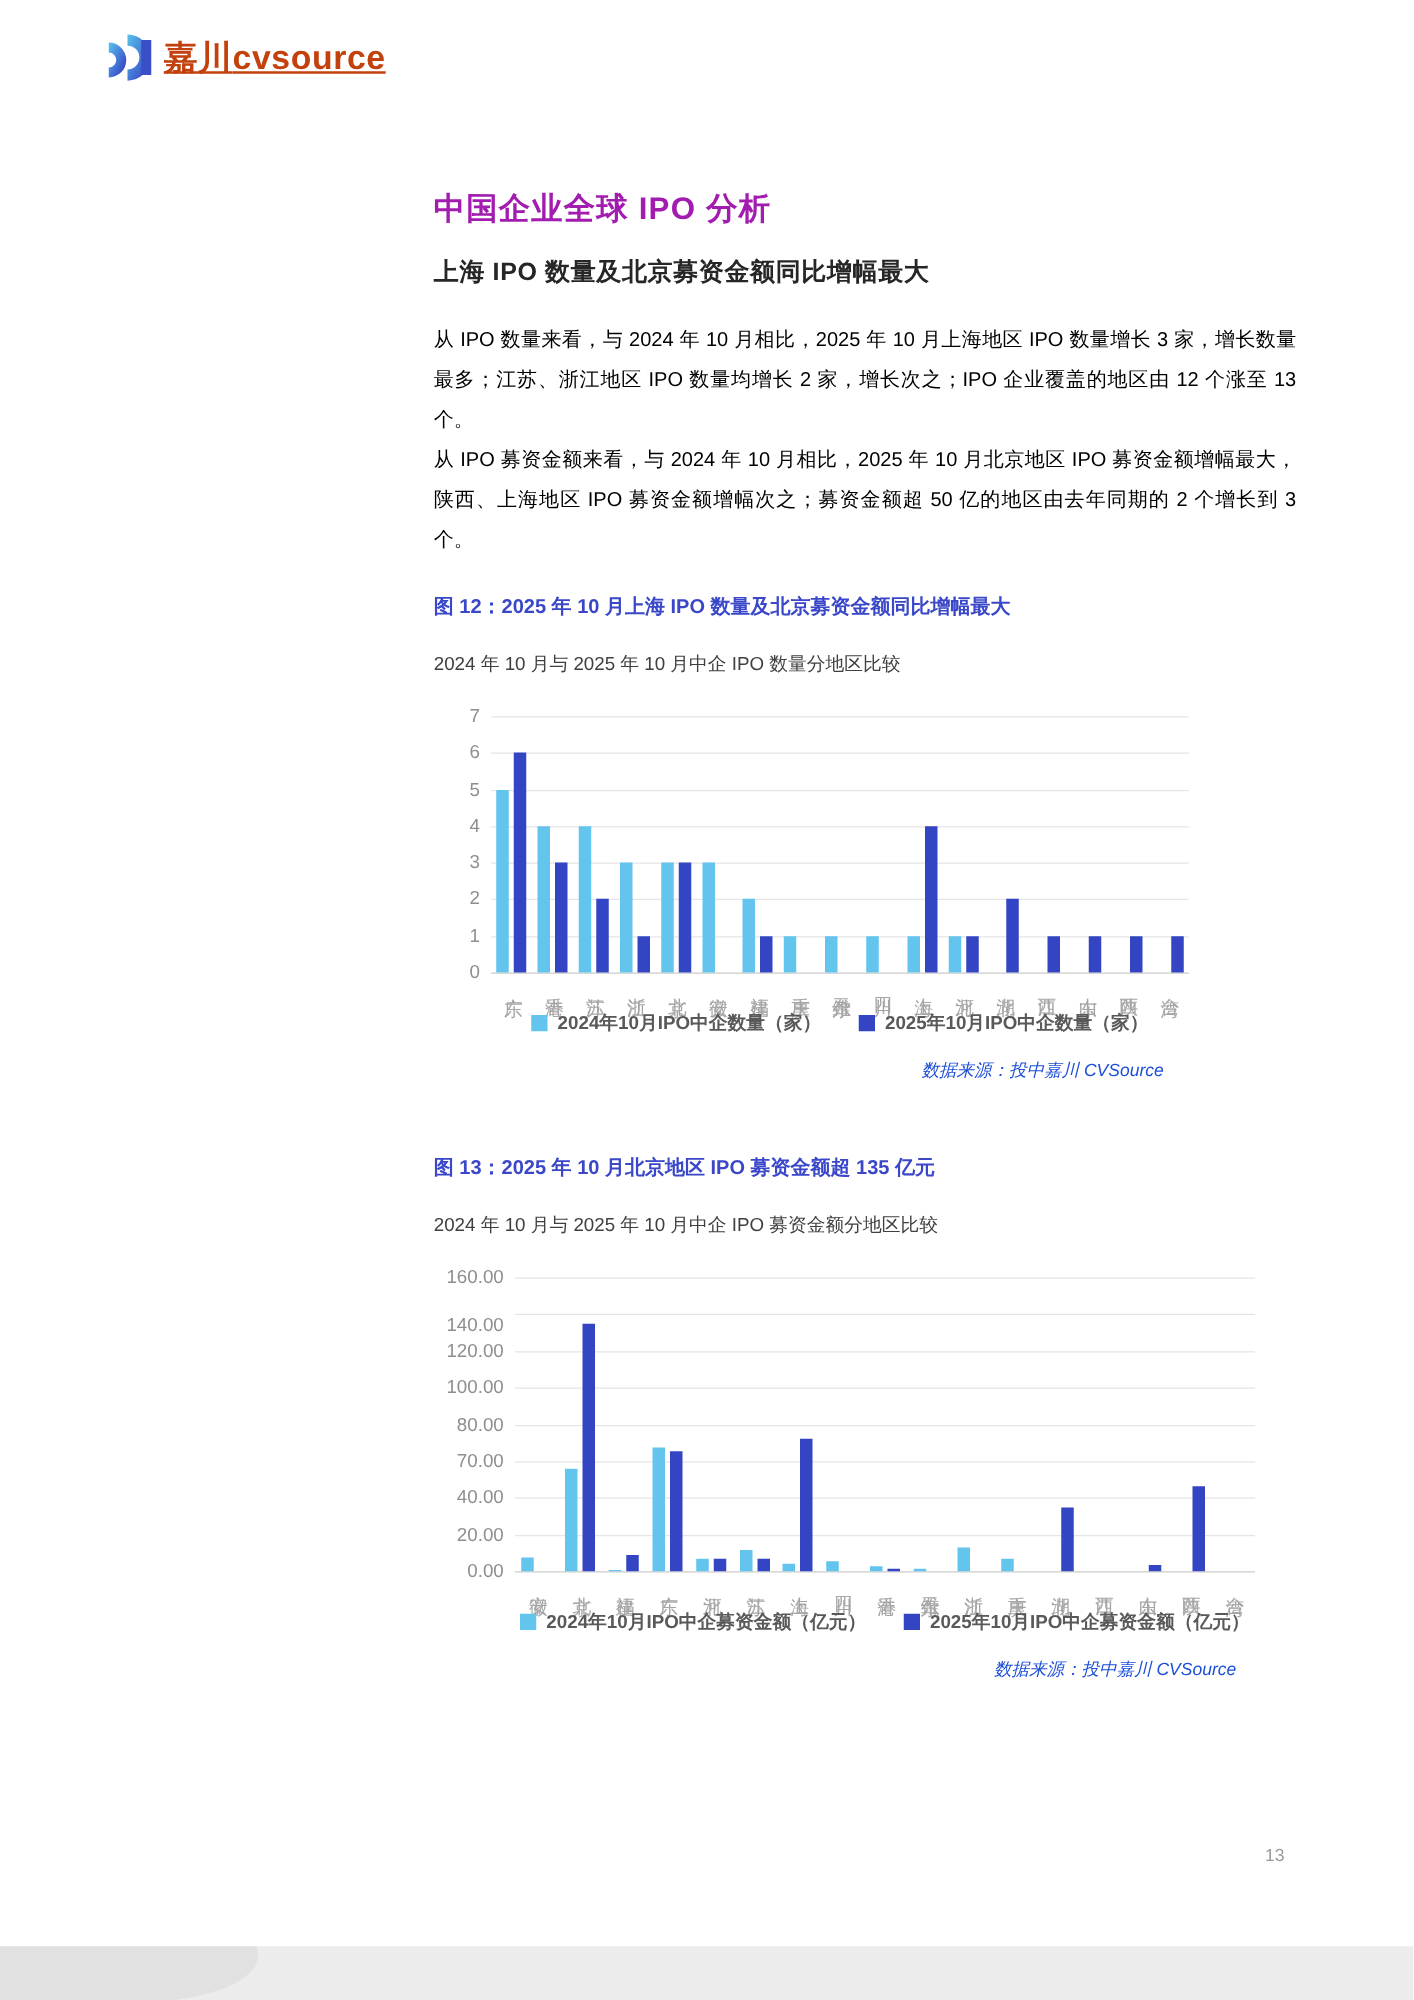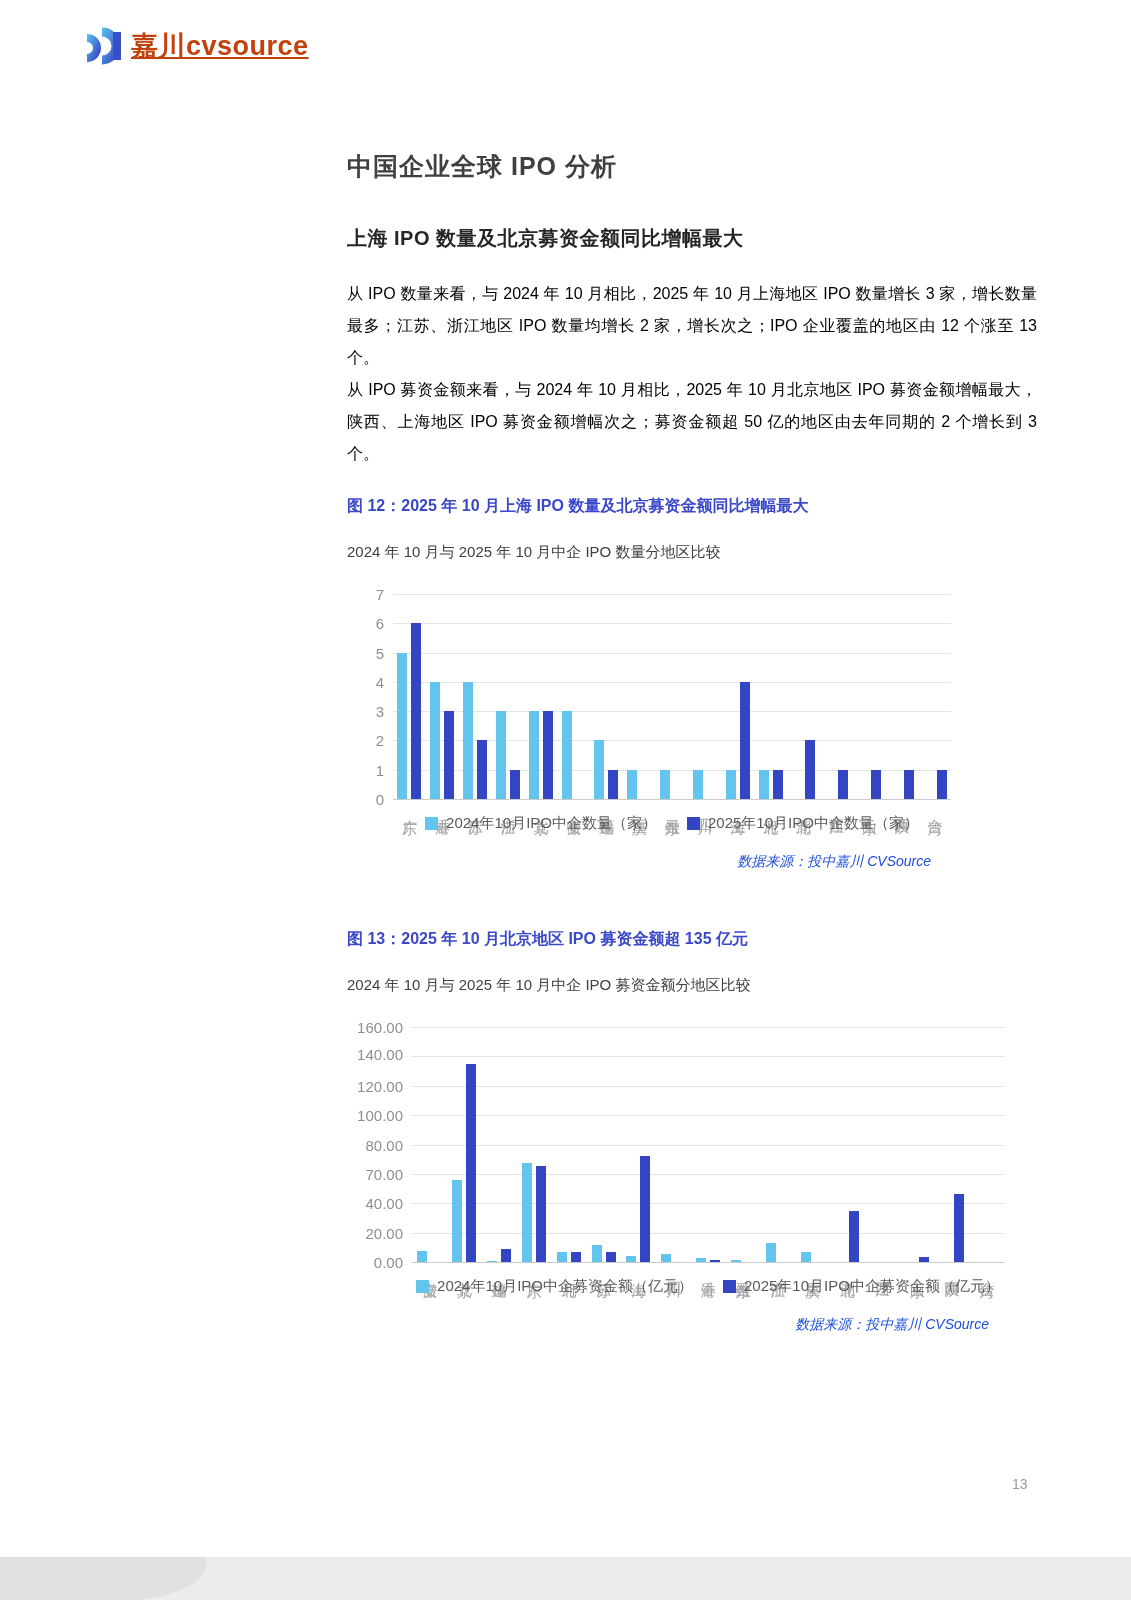--- a/index.html
+++ b/index.html
@@ -7,21 +7,21 @@
   body { font-family:"Liberation Sans", sans-serif; }
   .page { position:relative; width:1131px; height:1600px; background:#fff; overflow:hidden; }
 
   
   .logo { position:absolute; left:80px; top:26px; display:flex; align-items:center; gap:7px; }
   .logo .brand { font-size:27px; font-weight:bold; color:#c2410c; letter-spacing:0.5px;text-decoration:underline; }
   .logo .brand .en { font-weight:bold; }
 
   
   .content { position:absolute; left:347px; top:150px; width:690px; }
-  .title { font-size:25px; font-weight:bold; color:#404040; letter-spacing:1px; margin-bottom:42px; }
+  .title { font-size:25px; font-weight:bold; color:#a21caf; letter-spacing:1px; margin-bottom:21px; }
   .subtitle { font-size:20px; font-weight:bold; color:#262626; margin-bottom:26px; letter-spacing:0.5px; }
   .para { font-size:16px; line-height:32px; color:#000000; text-align:justify; }
   .fig-caption { margin-top:26px; font-size:16px; font-weight:bold; color:#3947C8; }
   .chart-title { margin-top:26px; font-size:15px; color:#404040; }
 
   
   .chart { margin-top:32px; }
   .plot { position:relative; }
   #chart1 .plot { margin-left:46px; width:558px; height:205px; }
   #chart2 .plot { margin-left:65px; width:592px; height:235px; }
@@ -31,21 +31,21 @@
            color:#8f8f8f; font-size:15px; white-space:nowrap; }
   .groups { position:absolute; left:0; right:0; top:0; bottom:0; display:flex; }
   .group { flex:1; display:flex; align-items:flex-end; justify-content:center; gap:4px; }
   .bar { width:10px; }
   .cats { display:flex; align-items:flex-start; padding-top:8px; }
   #chart1 .cats { margin-left:46px; width:558px; }
   #chart2 .cats { margin-left:65px; width:592px; }
   .cat { flex:1; display:flex; justify-content:center; }
   .cat span { writing-mode:vertical-rl; text-orientation:upright; color:#a6a6a6;
               font-size:15px; line-height:1.1; letter-spacing:1px; }
-  .legend { display:flex; justify-content:center; gap:30px; margin-top:4px; }
+  .legend { display:flex; justify-content:center; gap:30px; margin-top:20px;font-weight:bold; }
   #chart1 .legend { margin-left:46px; width:558px; }
   #chart2 .legend { margin-left:65px; width:592px; }
   .legend-item { display:flex; align-items:center; gap:8px; font-size:15px; color:#595959; }
   .swatch { display:inline-block; width:13px; height:13px; }
   .source { font-style:italic; color:#1d4ed8; font-size:14px; text-align:right; margin-top:20px; }
   #fig12-source { width:604px; padding-right:20px; }
   #fig13-source { width:657px; padding-right:15px; }
   .fig13-caption { margin-top:58px; }
 
   
@@ -250,21 +250,21 @@
           <div class="ytick" style="top: 176.25px;">40.00</div>
           <div class="gridline" style="top: 146.875px;"></div>
           <div class="ytick" style="top: 146.875px;">70.00</div>
           <div class="gridline" style="top: 117.5px;"></div>
           <div class="ytick" style="top: 117.5px;">80.00</div>
           <div class="gridline" style="top: 88.125px;"></div>
           <div class="ytick" style="top: 88.125px;">100.00</div>
           <div class="gridline" style="top: 58.75px;"></div>
           <div class="ytick" style="top: 58.75px;">120.00</div>
           <div class="gridline" style="top: 29.375px;"></div>
-          <div class="ytick" style="top: 27px;">140.00</div>
+          <div class="ytick" style="top: 38px;">140.00</div>
           <div class="gridline" style="top: 0px;"></div>
           <div class="ytick" style="top: 0px;">160.00</div>
           <div class="groups">
             <div class="group">
               <div class="bar" style="height: 11.0156px; background: rgb(99, 197, 238);"></div>
               <div class="bar" style="height: 0px; background: rgb(52, 69, 196);"></div>
             </div>
             <div class="group">
               <div class="bar" style="height: 82.25px; background: rgb(99, 197, 238);"></div>
               <div class="bar" style="height: 198.281px; background: rgb(52, 69, 196);"></div>

